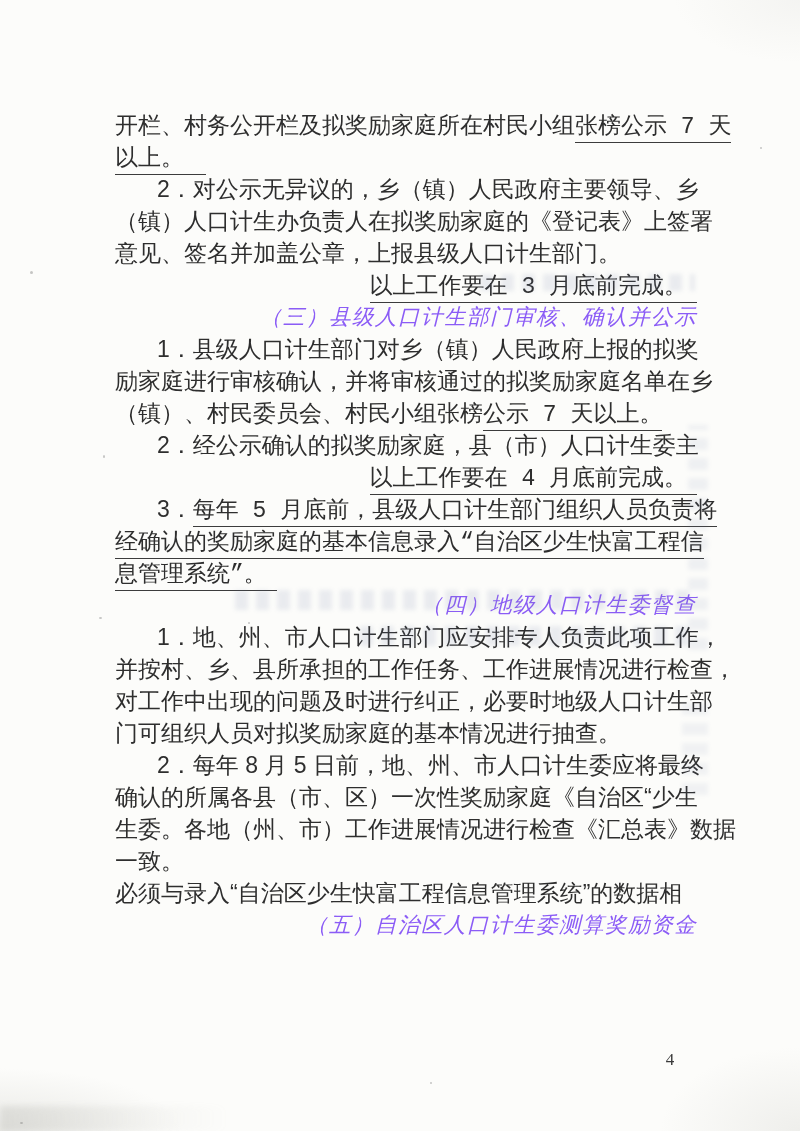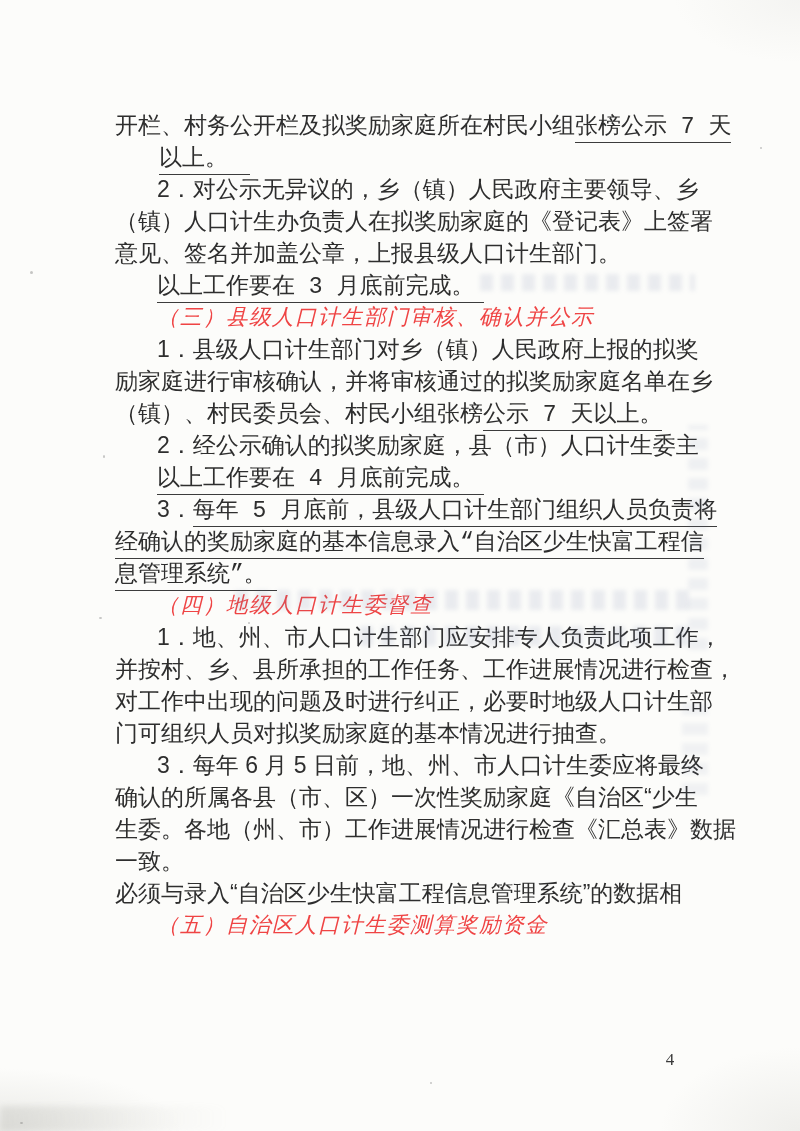--- a/index.html
+++ b/index.html
@@ -10,25 +10,25 @@
       radial-gradient(ellipse 260px 90px at 0% 100%, rgba(185,185,178,0.28), transparent 70%),
       radial-gradient(ellipse 200px 120px at 100% 100%, rgba(190,190,183,0.22), transparent 70%),
       radial-gradient(ellipse 180px 90px at 100% 0%, rgba(200,200,194,0.15), transparent 70%),
       #fcfcfa;
   }
   .doc-body{
     position:absolute;left:115px;top:109px;width:582px;
     font-size:23px;line-height:32px;color:#2e2e2e;
   }
   .line{height:32px;white-space:nowrap;}
-  .ind{padding-left:42px;}
+  .ind{padding-left:42px;text-align:right;}
   .kai{
     font-family:"Liberation Serif",serif;
     font-style:italic;
-    font-size:21.5px;letter-spacing:1.5px;color:#ef4444;
+    font-size:21.5px;letter-spacing:1.5px;color:#8b5cf6;
   }
   .u{border-bottom:1.5px solid #3c3c3c;padding-bottom:2px;font-family:Liberation Mono, monospace;}
   .page-number{
     position:absolute;left:658px;top:1050px;width:24px;text-align:center;
     font-family:"Liberation Serif",serif;font-size:17px;color:#3a3a3a;
   }
   
   .bleed{
     position:absolute;opacity:0.14;filter:blur(2px);pointer-events:none;
     background:repeating-linear-gradient(90deg,
@@ -43,40 +43,40 @@
     position:absolute;left:0;top:1106px;width:230px;height:25px;opacity:0.25;
     filter:blur(3px);pointer-events:none;
     background:linear-gradient(90deg, rgba(150,150,142,0.8), rgba(170,170,162,0.35) 60%, transparent);
   }
 </style>
 </head>
 <body>
 
 <div class="doc-body">
     <div class="line"><span>开栏、村务公开栏及拟奖励家庭所在村民小组</span><span class="u">张榜公示 7 天</span></div>
-    <div class="line"><span class="u" style="padding-right: 22px; margin-left: 44px;">以上。</span></div>
+    <div class="line"><span class="u" style="padding-right: 22px;">以上。</span></div>
     <div class="line ind"><span>2．对公示无异议的，乡（镇）人民政府主要领导、乡</span></div>
     <div class="line"><span>（镇）人口计生办负责人在拟奖励家庭的《登记表》上签署</span></div>
     <div class="line"><span>意见、签名并加盖公章，上报县级人口计生部门。</span></div>
     <div class="line ind"><span class="u" style="padding-right: 10px;">以上工作要在 3 月底前完成。</span></div>
     <div class="line ind kai"><span>（三）县级人口计生部门审核、确认并公示</span></div>
     <div class="line ind"><span>1．县级人口计生部门对乡（镇）人民政府上报的拟奖</span></div>
     <div class="line"><span>励家庭进行审核确认，并将审核通过的拟奖励家庭名单在乡</span></div>
     <div class="line"><span>（镇）、村民委员会、村民小组张榜</span><span class="u">公示 7 天以上。</span></div>
     <div class="line ind"><span>2．经公示确认的拟奖励家庭，县（市）人口计生委主</span></div>
     <div class="line ind"><span class="u" style="padding-right: 10px;">以上工作要在 4 月底前完成。</span></div>
     <div class="line ind"><span>3．</span><span class="u">每年 5 月底前，县级人口计生部门组织人员负责将</span></div>
     <div class="line"><span class="u">经确认的奖励家庭的基本信息录入“自治区少生快富工程信</span></div>
     <div class="line"><span class="u" style="padding-right: 10px;">息管理系统”。</span></div>
     <div class="line ind kai"><span>（四）地级人口计生委督查</span></div>
     <div class="line ind"><span>1．地、州、市人口计生部门应安排专人负责此项工作，</span></div>
     <div class="line"><span>并按村、乡、县所承担的工作任务、工作进展情况进行检查，</span></div>
     <div class="line"><span>对工作中出现的问题及时进行纠正，必要时地级人口计生部</span></div>
     <div class="line"><span>门可组织人员对拟奖励家庭的基本情况进行抽查。</span></div>
-    <div class="line ind"><span>3．每年 6 月 5 日前，地、州、市人口计生委应将最终</span></div>
+    <div class="line ind"><span>2．每年 8 月 5 日前，地、州、市人口计生委应将最终</span></div>
     <div class="line"><span>确认的所属各县（市、区）一次性奖励家庭《自治区“少生</span></div>
     <div class="line"><span>生委。各地（州、市）工作进展情况进行检查《汇总表》数据</span></div>
     <div class="line"><span>一致。</span></div>
     <div class="line"><span>必须与录入“自治区少生快富工程信息管理系统”的数据相</span></div>
     <div class="line ind kai"><span>（五）自治区人口计生委测算奖励资金</span></div>
   </div>
 
 <div class="page-number">4</div>
 
 <div class="bleed" style="left:480px;top:274px;width:215px;height:17px;"></div>

